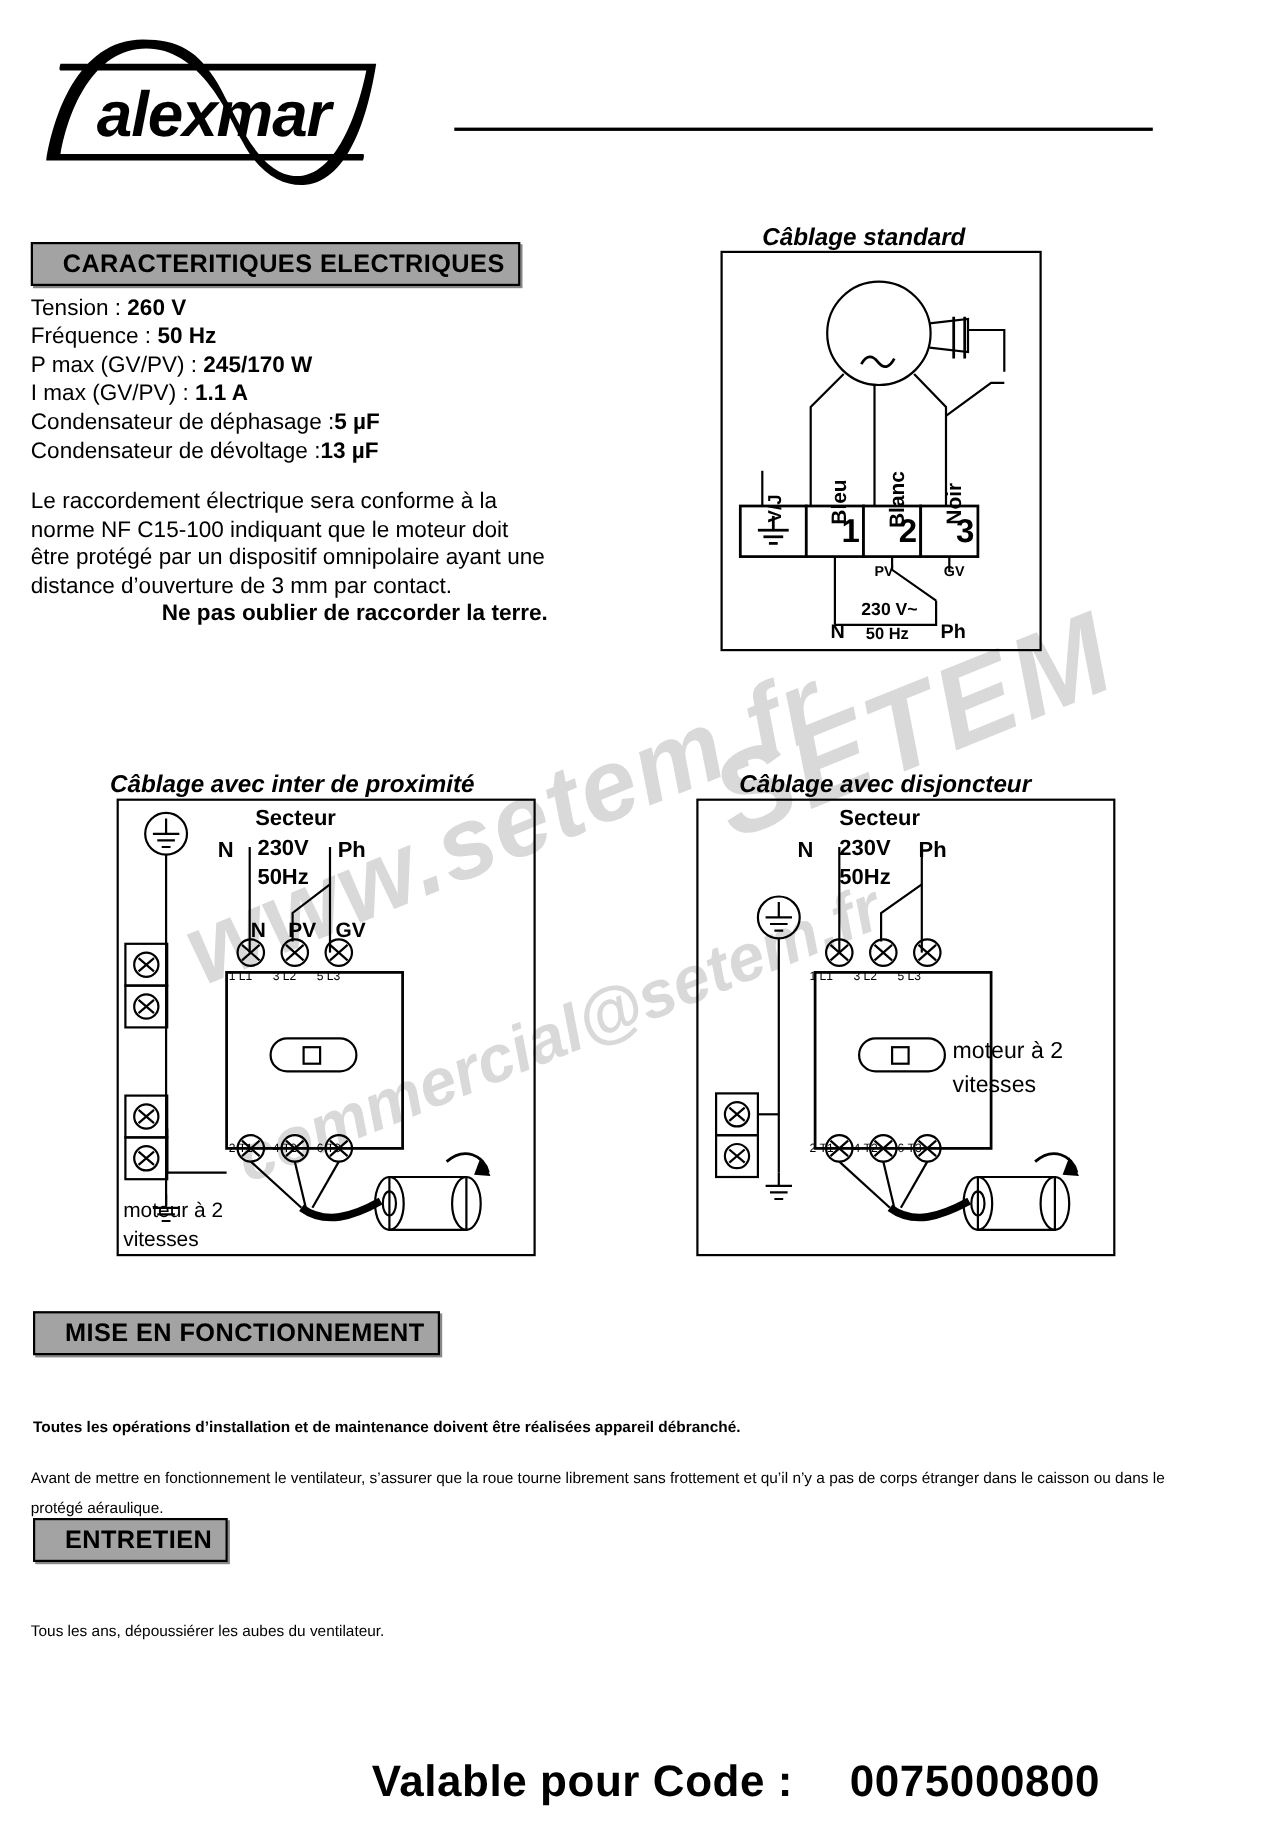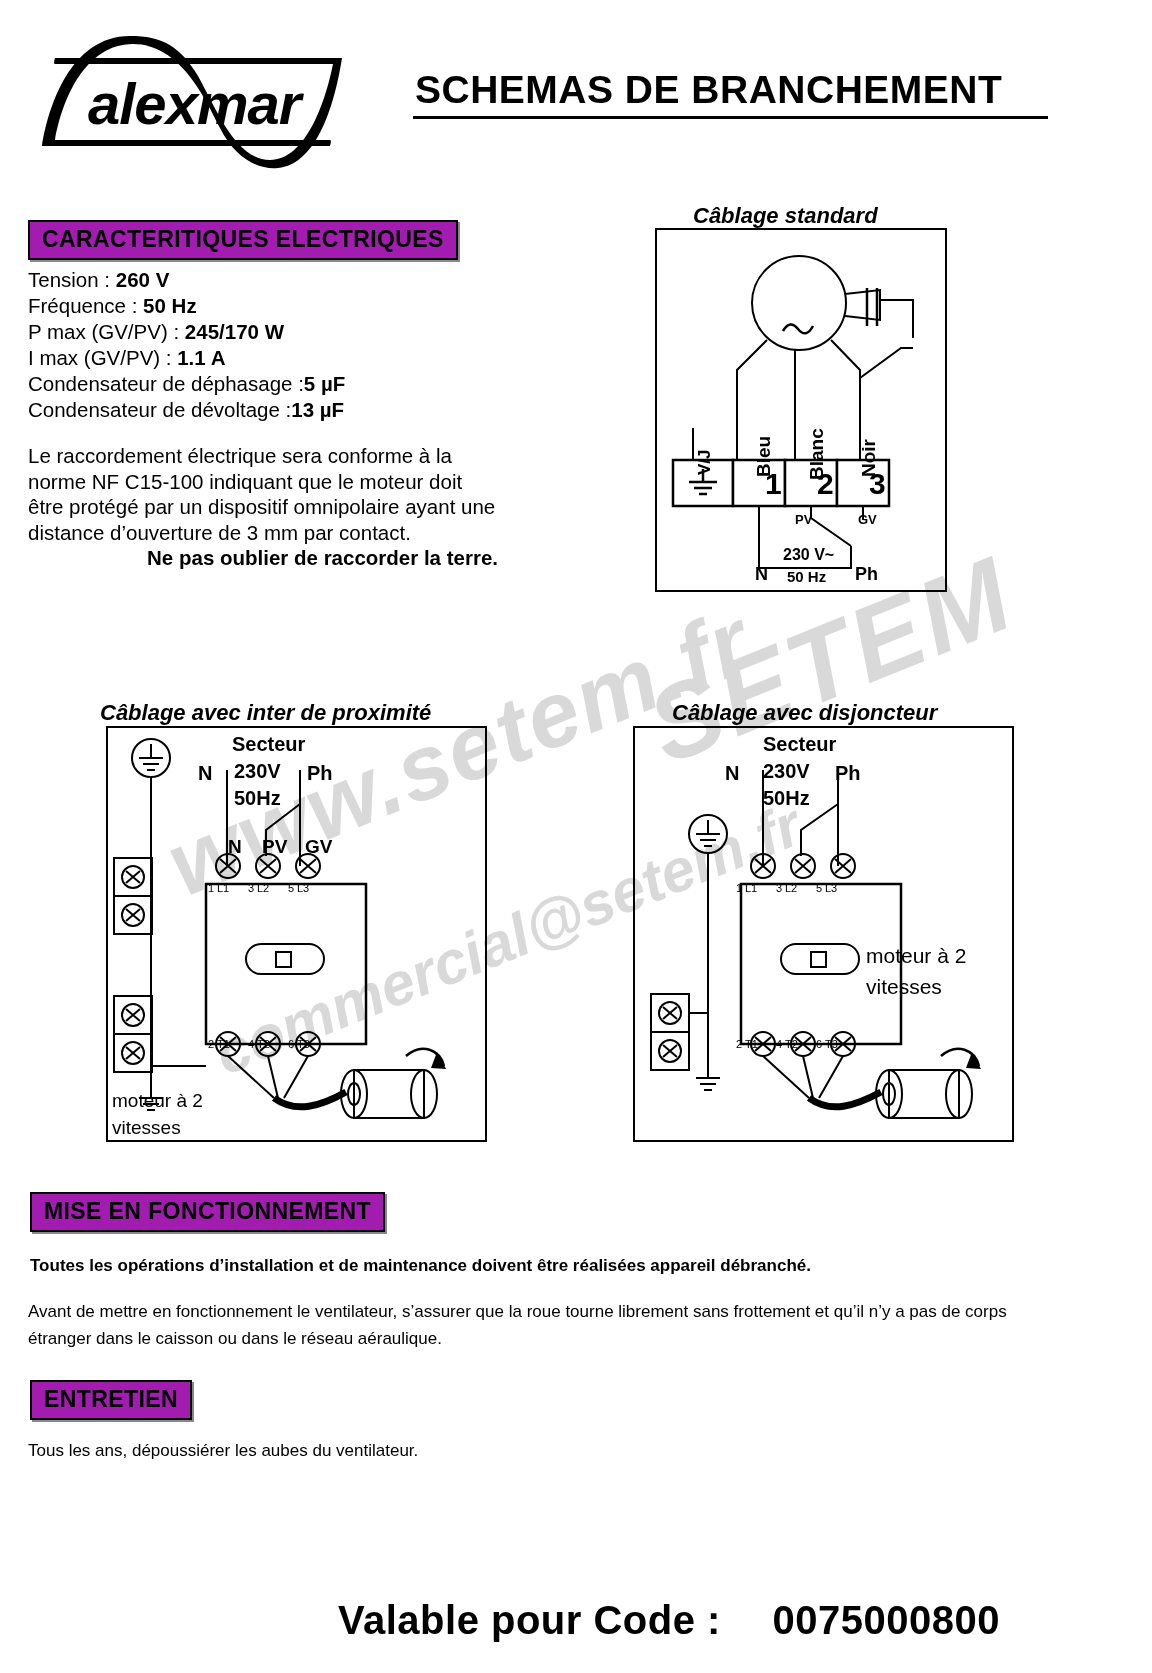--- a/index.html
+++ b/index.html
@@ -17,43 +17,43 @@
 
   .layer{position:absolute;inset:0;z-index:2;}
 
   
   #logo{position:absolute;left:30px;top:28px;width:330px;height:145px;}
   #title{position:absolute;left:415px;top:68px;font-size:39px;font-weight:bold;
          letter-spacing:.5px;white-space:nowrap;}
   #title-rule{position:absolute;left:413px;top:116px;width:635px;height:3px;background:#000;}
 
   
-  .boxhead{position:absolute;border:2px solid #000;padding:4px 12px 5px 12px;
+  .boxhead{position:absolute;border:2px solid #000;padding:4px 12px 5px 27px;
            font-size:23px;font-weight:bold;letter-spacing:.4px;white-space:nowrap;
-           box-shadow:2px 2px 0 #888;background:#a21caf;}
+           box-shadow:2px 2px 0 #888;background:#a3a3a3;}
 
   
   .spec{position:absolute;font-size:20.5px;line-height:25.5px;white-space:nowrap;}
   .para{position:absolute;font-size:20.5px;line-height:25.5px;}
   b{font-weight:bold;}
 
   
   .dtitle{position:absolute;font-size:22px;font-weight:bold;font-style:italic;
           white-space:nowrap;}
   .frame{position:absolute;border:2px solid #000;background:transparent;}
 
   .lbl{position:absolute;font-size:17px;white-space:nowrap;font-family:"Liberation Sans",sans-serif;}
   .lbl.b{font-weight:bold;}
   .lbl.sm{font-size:13px;}
   .lbl.xs{font-size:11px;}
   .lbl.big{font-size:30px;font-weight:bold;}
   .rot{transform:rotate(-90deg);transform-origin:left bottom;}
 
   
-  .btext{position:absolute;font-size:17px;line-height:27px;}
+  .btext{position:absolute;font-size:14px;line-height:27px;margin-top:32px;}
   .btext.bold{font-weight:bold;}
 
   #footer{position:absolute;left:338px;top:1598px;font-size:40px;font-weight:bold;
           white-space:nowrap;letter-spacing:.5px;}
   svg{display:block;overflow:visible;}
 </style>
 </head>
 <body>
 
 <div class="page">
@@ -67,21 +67,20 @@
   <div id="logo">
     <svg width="330" height="145" viewBox="0 0 330 145">
       <path d="M100 8 C40 8 18 80 12 118 L300 118 C300 118 302 112 300 112 L25 112
                C32 72 55 16 103 16 C150 16 175 70 190 100 C205 130 228 142 248 140
                C288 136 305 74 312 30 L25 30 C25 30 23 36 25 36 L303 36
                C295 76 275 132 240 132 C205 132 185 78 168 48 C150 18 132 8 100 8 Z" fill="#000"></path>
       <text x="58" y="96" font-family="Liberation Sans, sans-serif" font-size="58" font-weight="bold" font-style="italic" fill="#000" letter-spacing="-1">alexmar</text>
     </svg>
   </div>
 
-  <div id="title">SCHEMAS DE BRANCHEMENT</div>
   <div id="title-rule"></div>
 
   <div class="boxhead" style="left:28px;top:220px;">CARACTERITIQUES ELECTRIQUES</div>
 
   <div class="spec" style="left:28px;top:267px;">
     <span>Tension : </span><b>260 V</b>
   </div>
   <div class="spec" style="left:28px;top:293px;">
     <span>Fréquence : </span><b>50 Hz</b>
   </div>
@@ -341,21 +340,21 @@
   <div class="lbl xs" style="left:816px;top:1038px;">6</div>
   <div class="lbl xs" style="left:825px;top:1038px;">T3</div>
 
   <div class="lbl" style="left:866px;top:944px;font-size:21px;">moteur à 2</div>
   <div class="lbl" style="left:866px;top:975px;font-size:21px;">vitesses</div>
 
   <div class="boxhead" style="left:30px;top:1192px;">MISE EN FONCTIONNEMENT</div>
 
   <div class="btext bold" style="left:30px;top:1252px;width:1030px;">Toutes les opérations d’installation et de maintenance doivent être réalisées appareil débranché.</div>
 
-  <div class="btext" style="left:28px;top:1298px;width:1040px;">Avant de mettre en fonctionnement le ventilateur, s’assurer que la roue tourne librement sans frottement et qu’il n’y a pas de corps étranger dans le caisson ou dans le réseau aéraulique.</div>
+  <div class="btext" style="left:28px;top:1298px;width:1040px;">Avant de mettre en fonctionnement le ventilateur, s’assurer que la roue tourne librement sans frottement et qu’il n’y a pas de corps étranger dans le caisson ou dans le protégé aéraulique.</div>
 
   <div class="boxhead" style="left:30px;top:1380px;">ENTRETIEN</div>
 
   <div class="btext" style="left:28px;top:1437px;width:900px;">Tous les ans, dépoussiérer les aubes du ventilateur.</div>
 
   <div id="footer">
     <span>Valable pour Code :</span>
     <span style="display:inline-block;width:40px;"></span><span>0075000800</span>
   </div>
 

